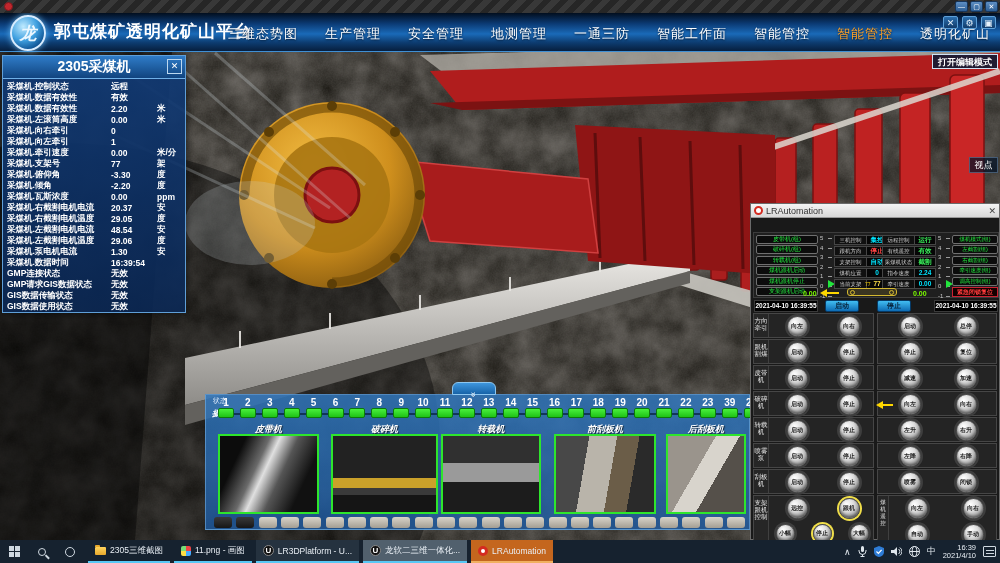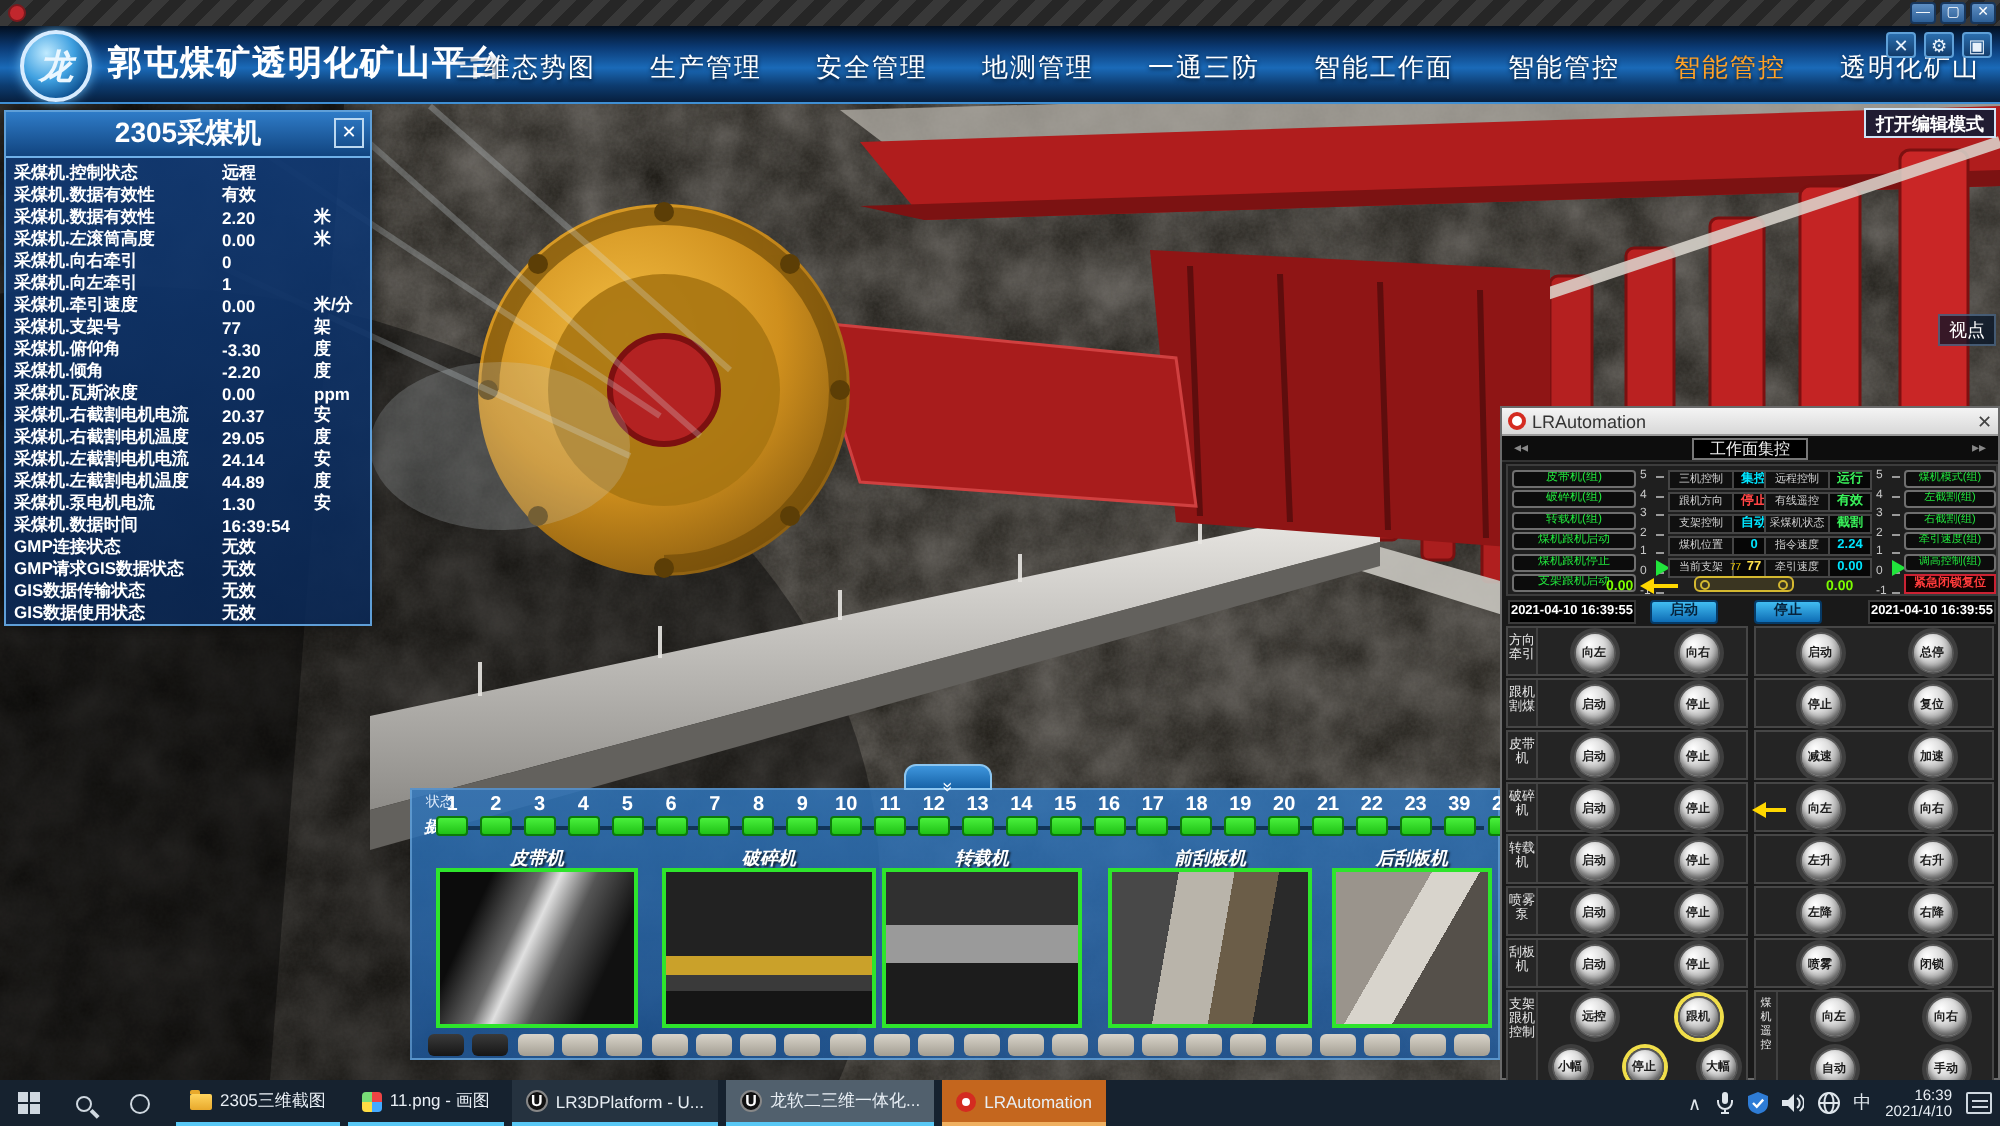--- a/index.html
+++ b/index.html
@@ -347,26 +347,26 @@
         <span class="vl">20.37</span>
         <span class="un">安</span>
       </div>
       <div class="m-row">
         <span class="lb">采煤机.右截割电机温度</span>
         <span class="vl">29.05</span>
         <span class="un">度</span>
       </div>
       <div class="m-row">
         <span class="lb">采煤机.左截割电机电流</span>
-        <span class="vl">24.14</span>
+        <span class="vl">48.54</span>
         <span class="un">安</span>
       </div>
       <div class="m-row">
         <span class="lb">采煤机.左截割电机温度</span>
-        <span class="vl">44.89</span>
+        <span class="vl">29.06</span>
         <span class="un">度</span>
       </div>
       <div class="m-row">
         <span class="lb">采煤机.泵电机电流</span>
         <span class="vl">1.30</span>
         <span class="un">安</span>
       </div>
       <div class="m-row">
         <span class="lb">采煤机.数据时间</span>
         <span class="vl">16:39:54</span>
@@ -500,25 +500,20 @@
     <div class="film-dot" style="left: 498.6px;"></div>
     <div class="film-dot" style="left: 520.9px;"></div>
   </div>
 
 <div id="lr-window" class="abs">
   <div id="lr-titlebar">
     <div class="dot"></div>
     <div class="t">LRAutomation</div>
     <div class="x">✕</div>
   </div>
-  <div id="lr-tabbar">
-    <span class="tab-arrows" style="left:6px">◂◂</span>
-    <div id="lr-tab">工作面集控</div>
-    <span class="tab-arrows" style="right:6px">▸▸</span>
-  </div>
   <div id="lr-ctl">
       <div class="seq-btn" style="top: 2px;">皮带机(组)</div>
       <div class="seq-btn" style="top: 12.4px;">破碎机(组)</div>
       <div class="seq-btn" style="top: 22.8px;">转载机(组)</div>
       <div class="seq-btn" style="top: 33.2px;">煤机跟机启动</div>
       <div class="seq-btn" style="top: 43.6px;">煤机跟机停止</div>
       <div class="seq-btn" style="top: 54px;">支架跟机启动</div>
       <span class="scale-num" style="left: 66px; top: 2px;">5</span>
       <div class="scale-tick" style="left: 74px; top: 5px;"></div>
       <span class="scale-num" style="left: 66px; top: 11.6px;">4</span>

